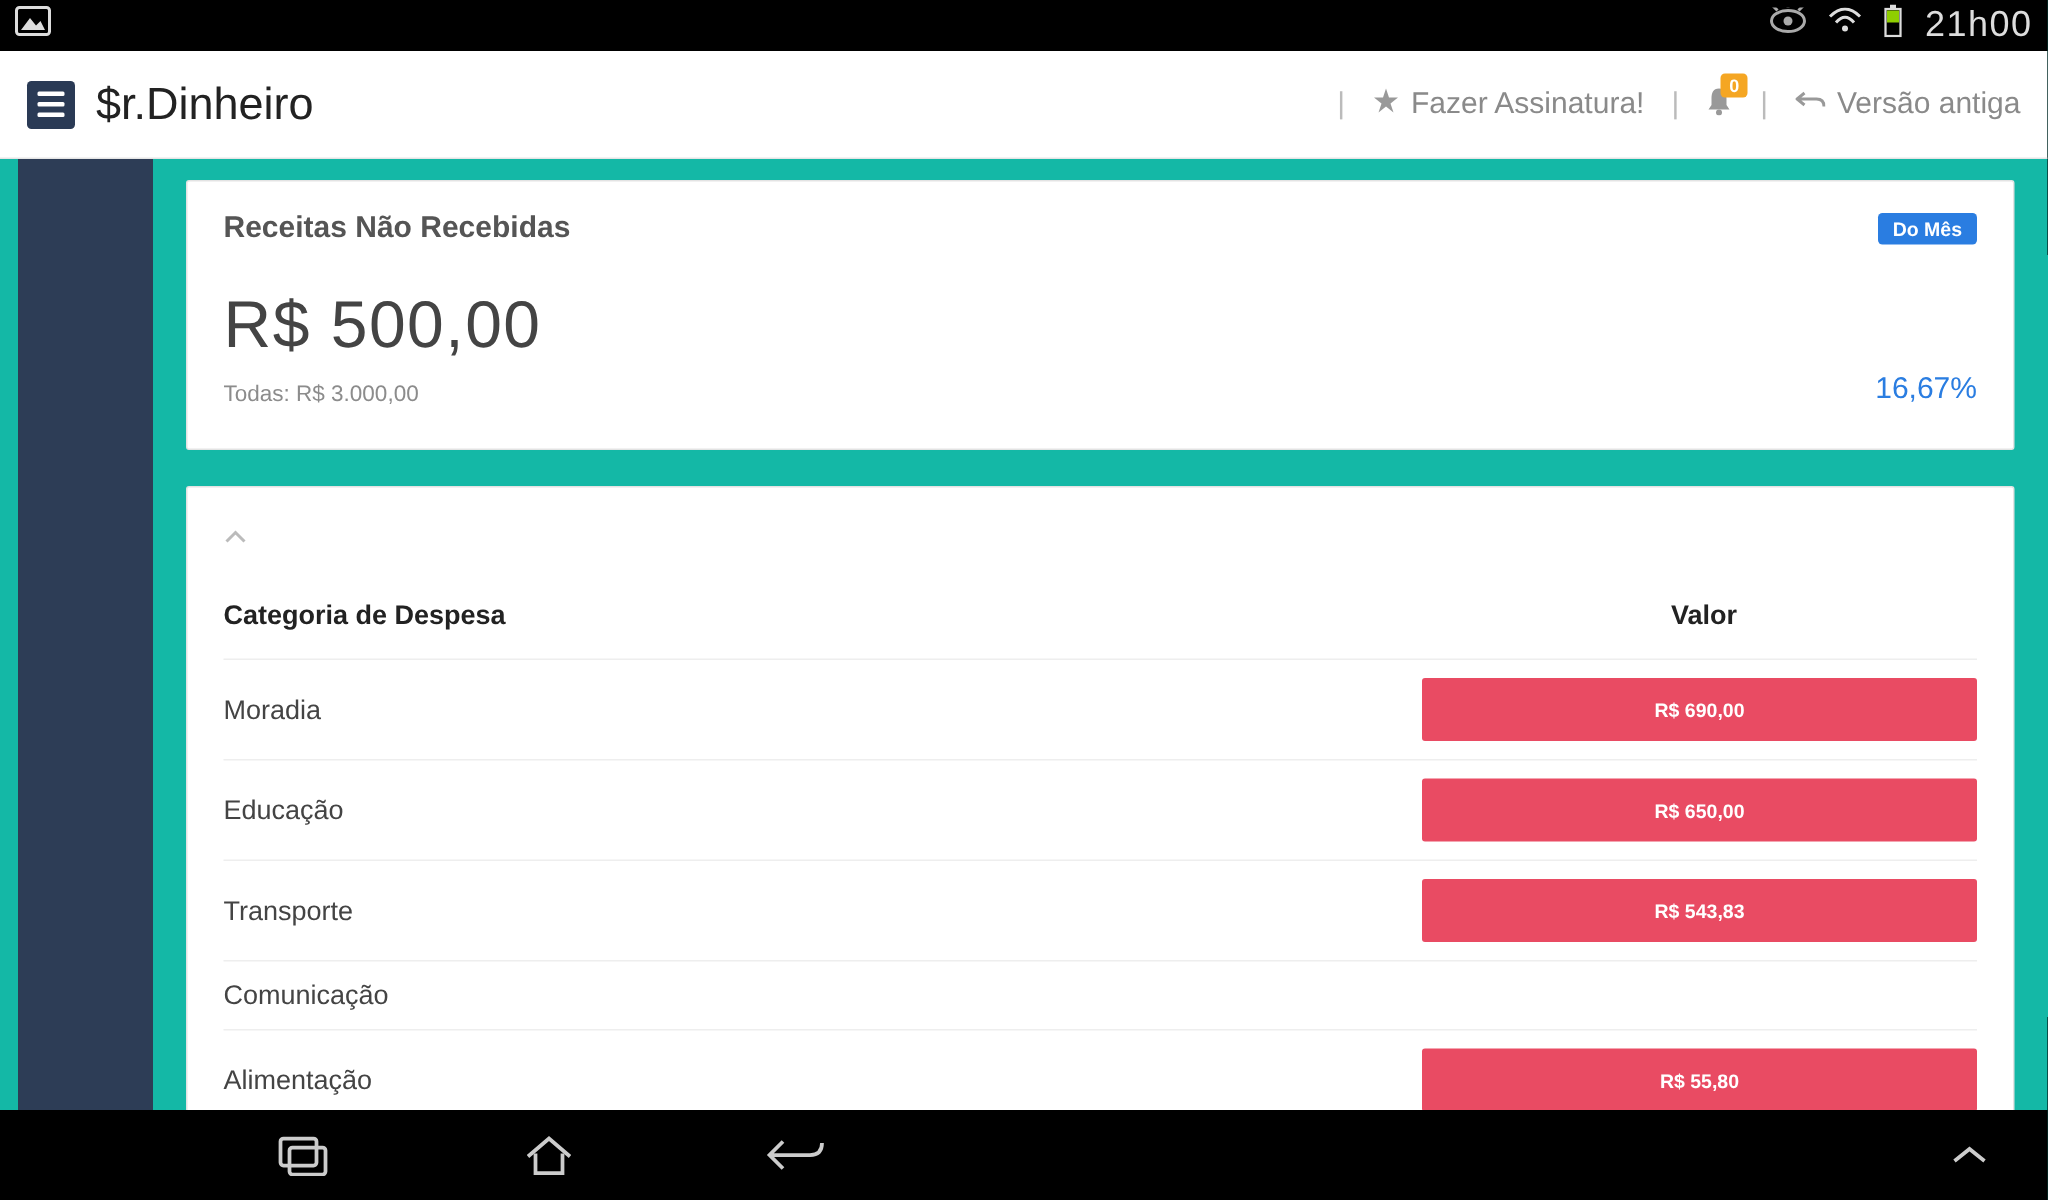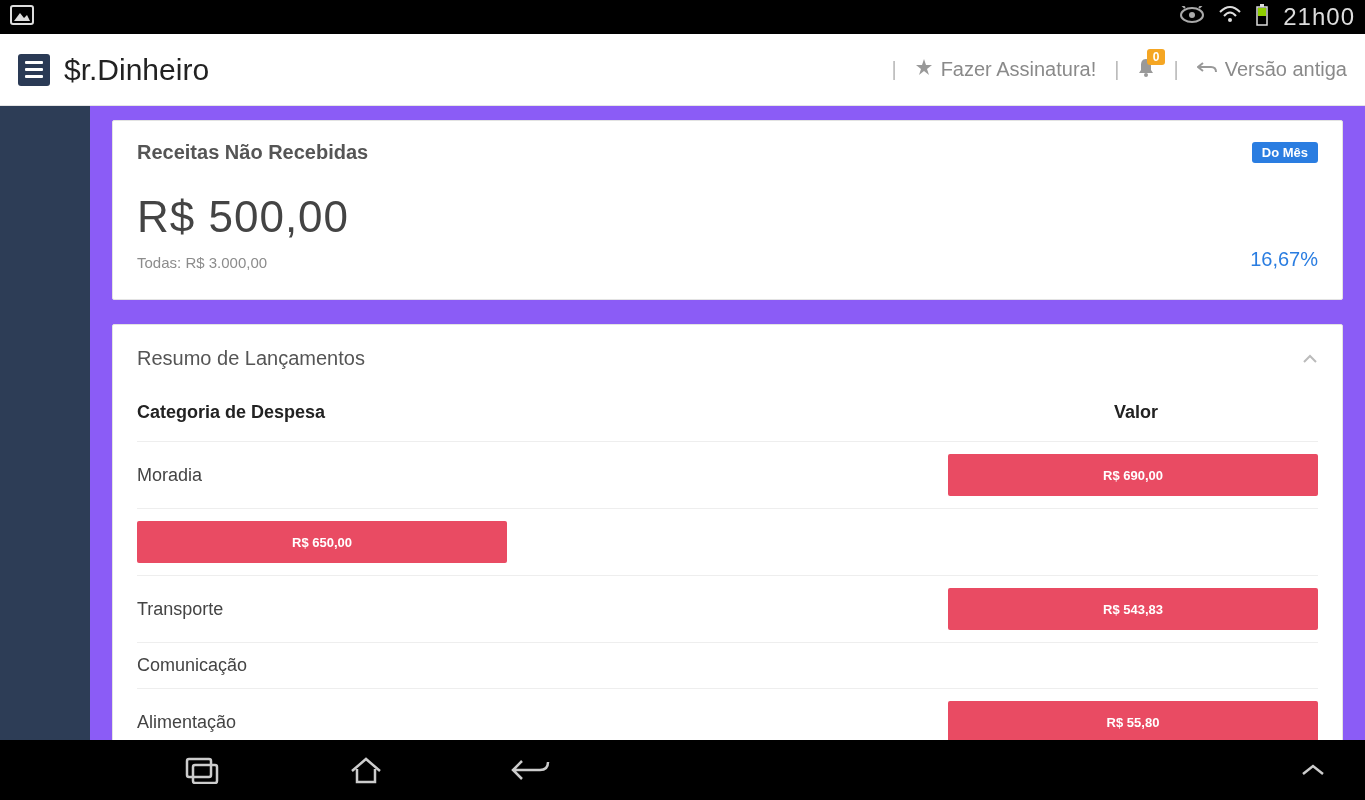--- a/index.html
+++ b/index.html
@@ -46,21 +46,22 @@
   .badge {
     position:absolute; top:-8px; right:-10px;
     background:#f5a623; color:#fff; font-size:12px;
     padding:1px 6px; border-radius:3px; font-weight:700;
   }
 
   
   .body-area {
     height: calc(800px - 34px - 72px - 60px);
     display:flex;
-    background:#8b5cf6;
+    background:#14b8a6;
+    padding-left:12px;
   }
   .sidebar {
     width:90px;
     background:#2d3d56;
     height:100%;
   }
   .content {
     flex:1;
     padding: 14px 22px 0 22px;
     overflow:hidden;
@@ -219,39 +220,39 @@
         <div class="sub-left">
           <span>Todas:</span>
           <span>R$ 3.000,00</span>
         </div>
         <div class="pct">16,67%</div>
       </div>
     </div>
 
     <div class="panel">
       <div class="panel-header">
-        <span>Resumo de Lançamentos</span>
         <span class="chevron">
           <svg width="16" height="10" viewBox="0 0 16 10">
               <polyline points="2,8 8,2 14,8" fill="none" stroke="#bbb" stroke-width="2"></polyline>
             </svg>
         </span>
       </div>
       <div class="table-head">
         <span>Categoria de Despesa</span>
         <span style="margin-right:160px;">Valor</span>
       </div>
       <div class="rows" id="rows-container">
           <div class="row">
             <div class="cat">Moradia</div>
             <div class="bar-cell">
               <div class="bar">R$ 690,00</div>
             </div>
           </div>
           <div class="row">
+            <div class="cat">Educação</div>
             <div class="bar-cell">
               <div class="bar">R$ 650,00</div>
             </div>
           </div>
           <div class="row">
             <div class="cat">Transporte</div>
             <div class="bar-cell">
               <div class="bar">R$ 543,83</div>
             </div>
           </div>

